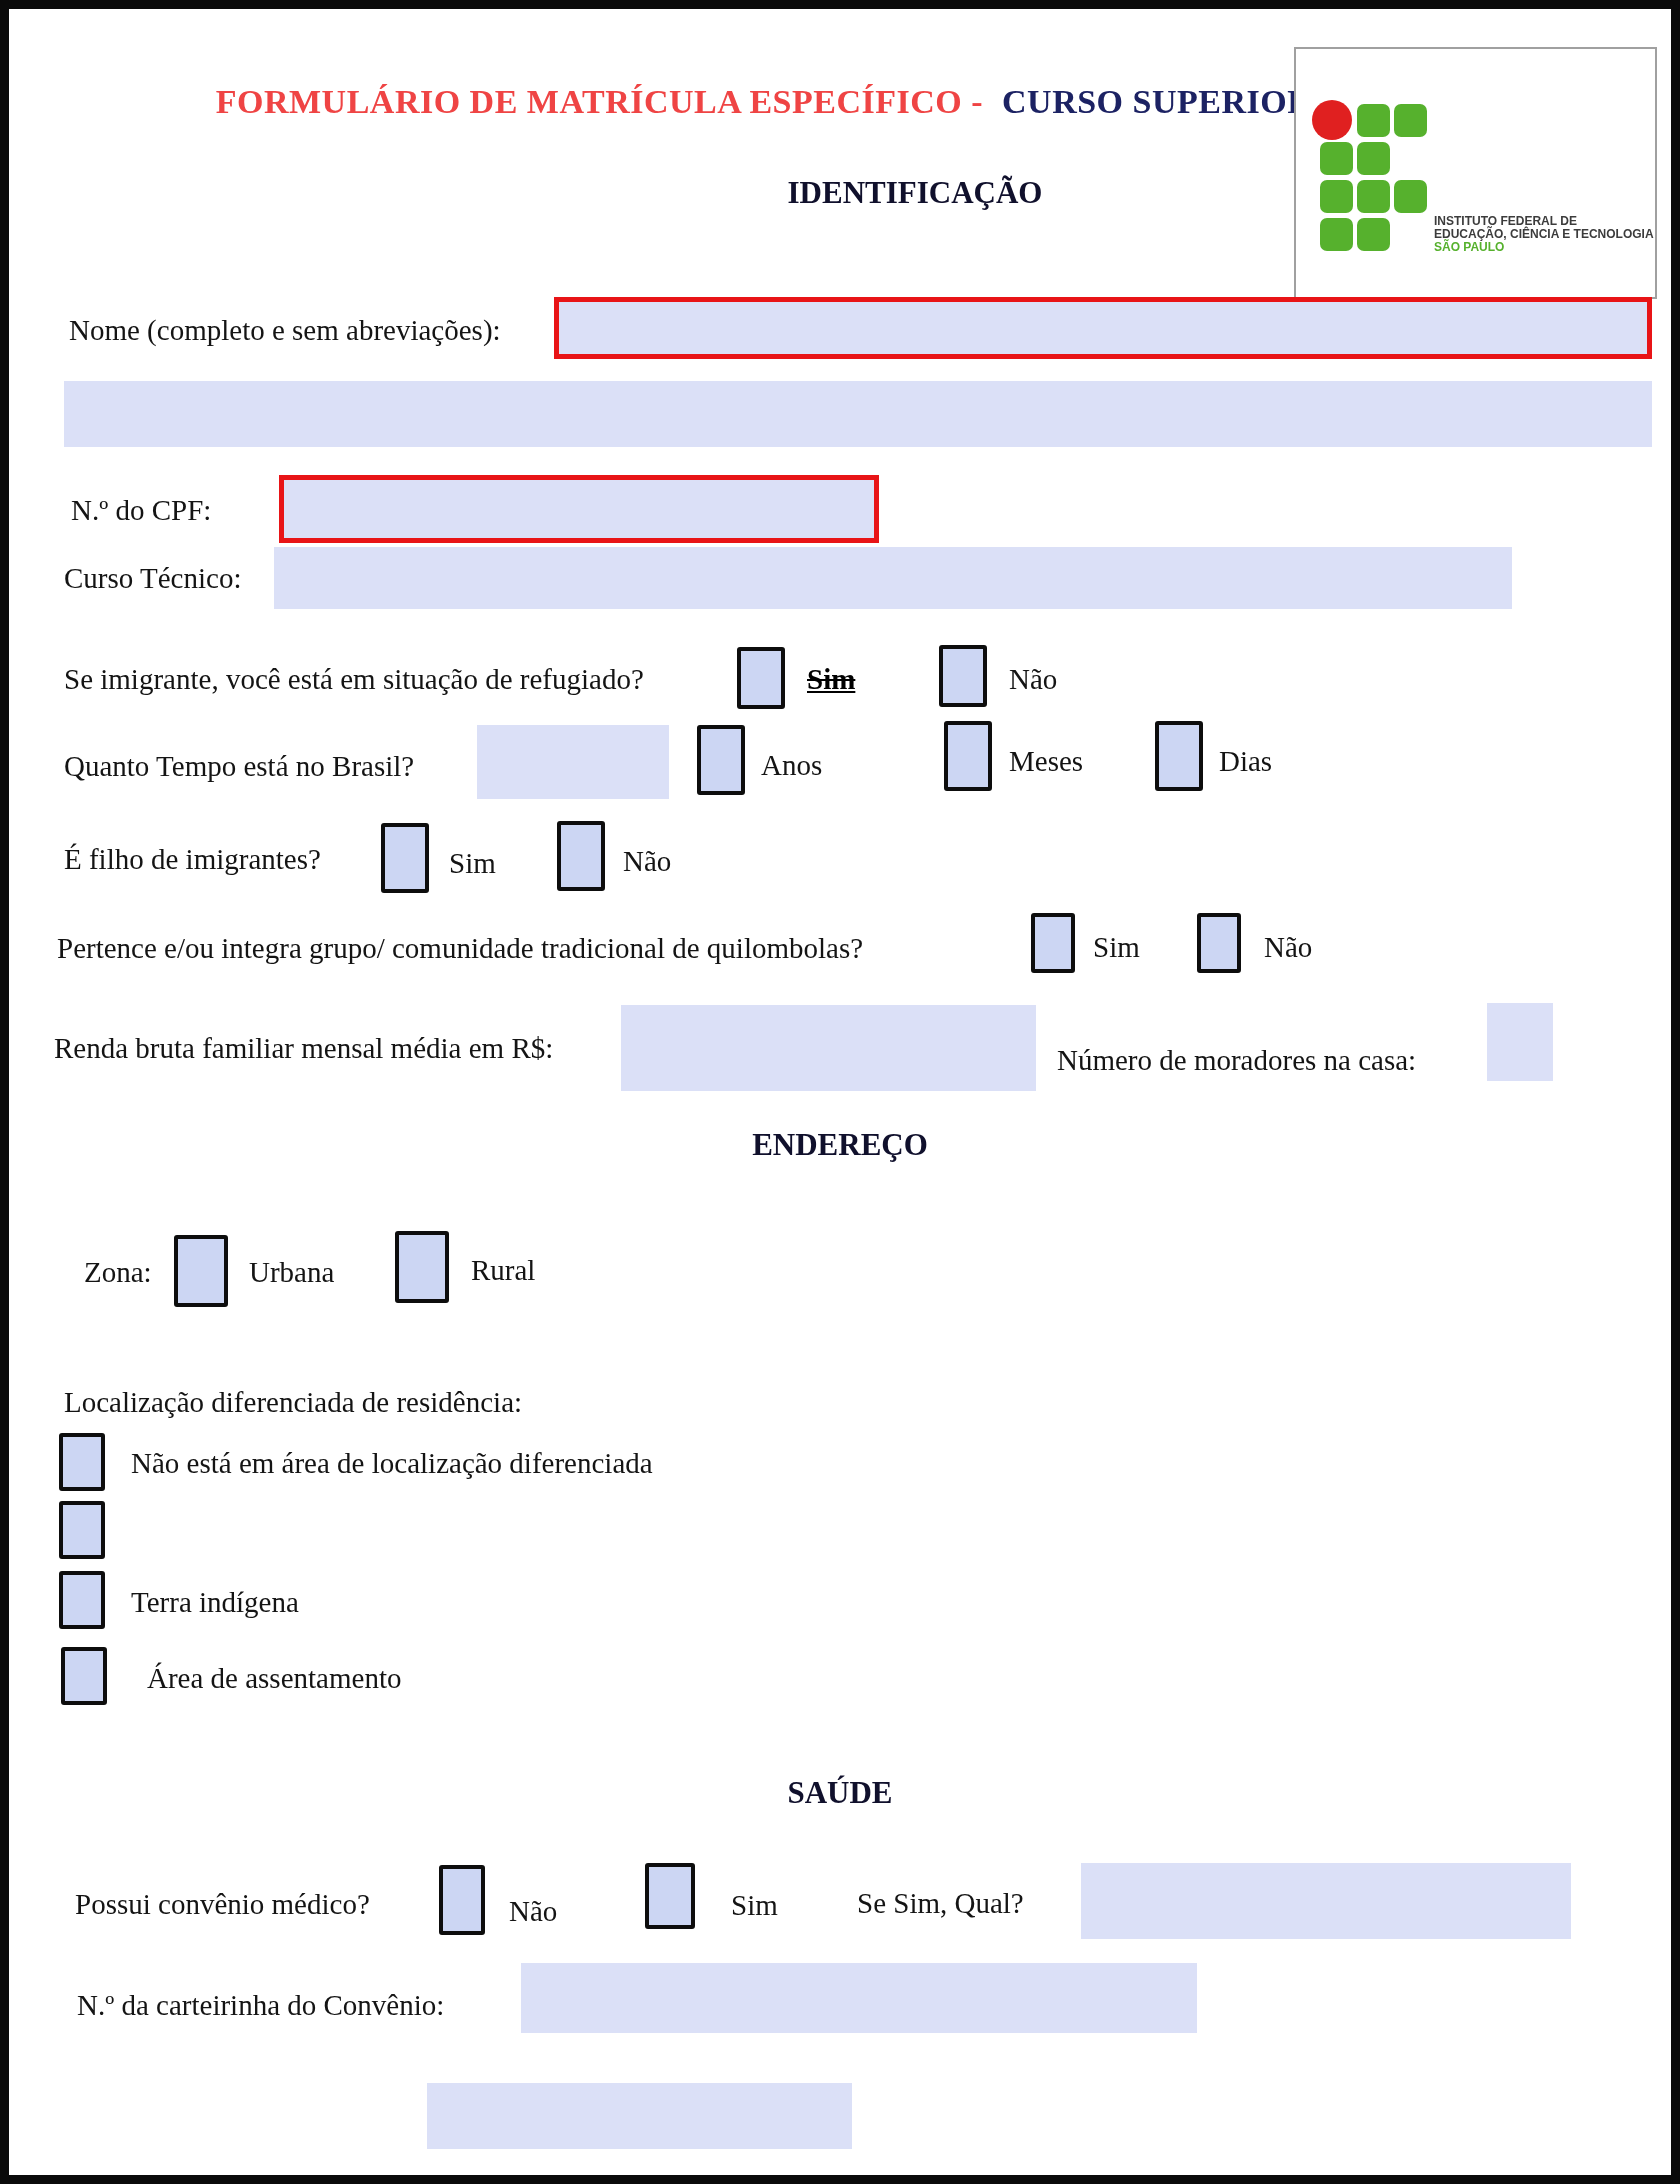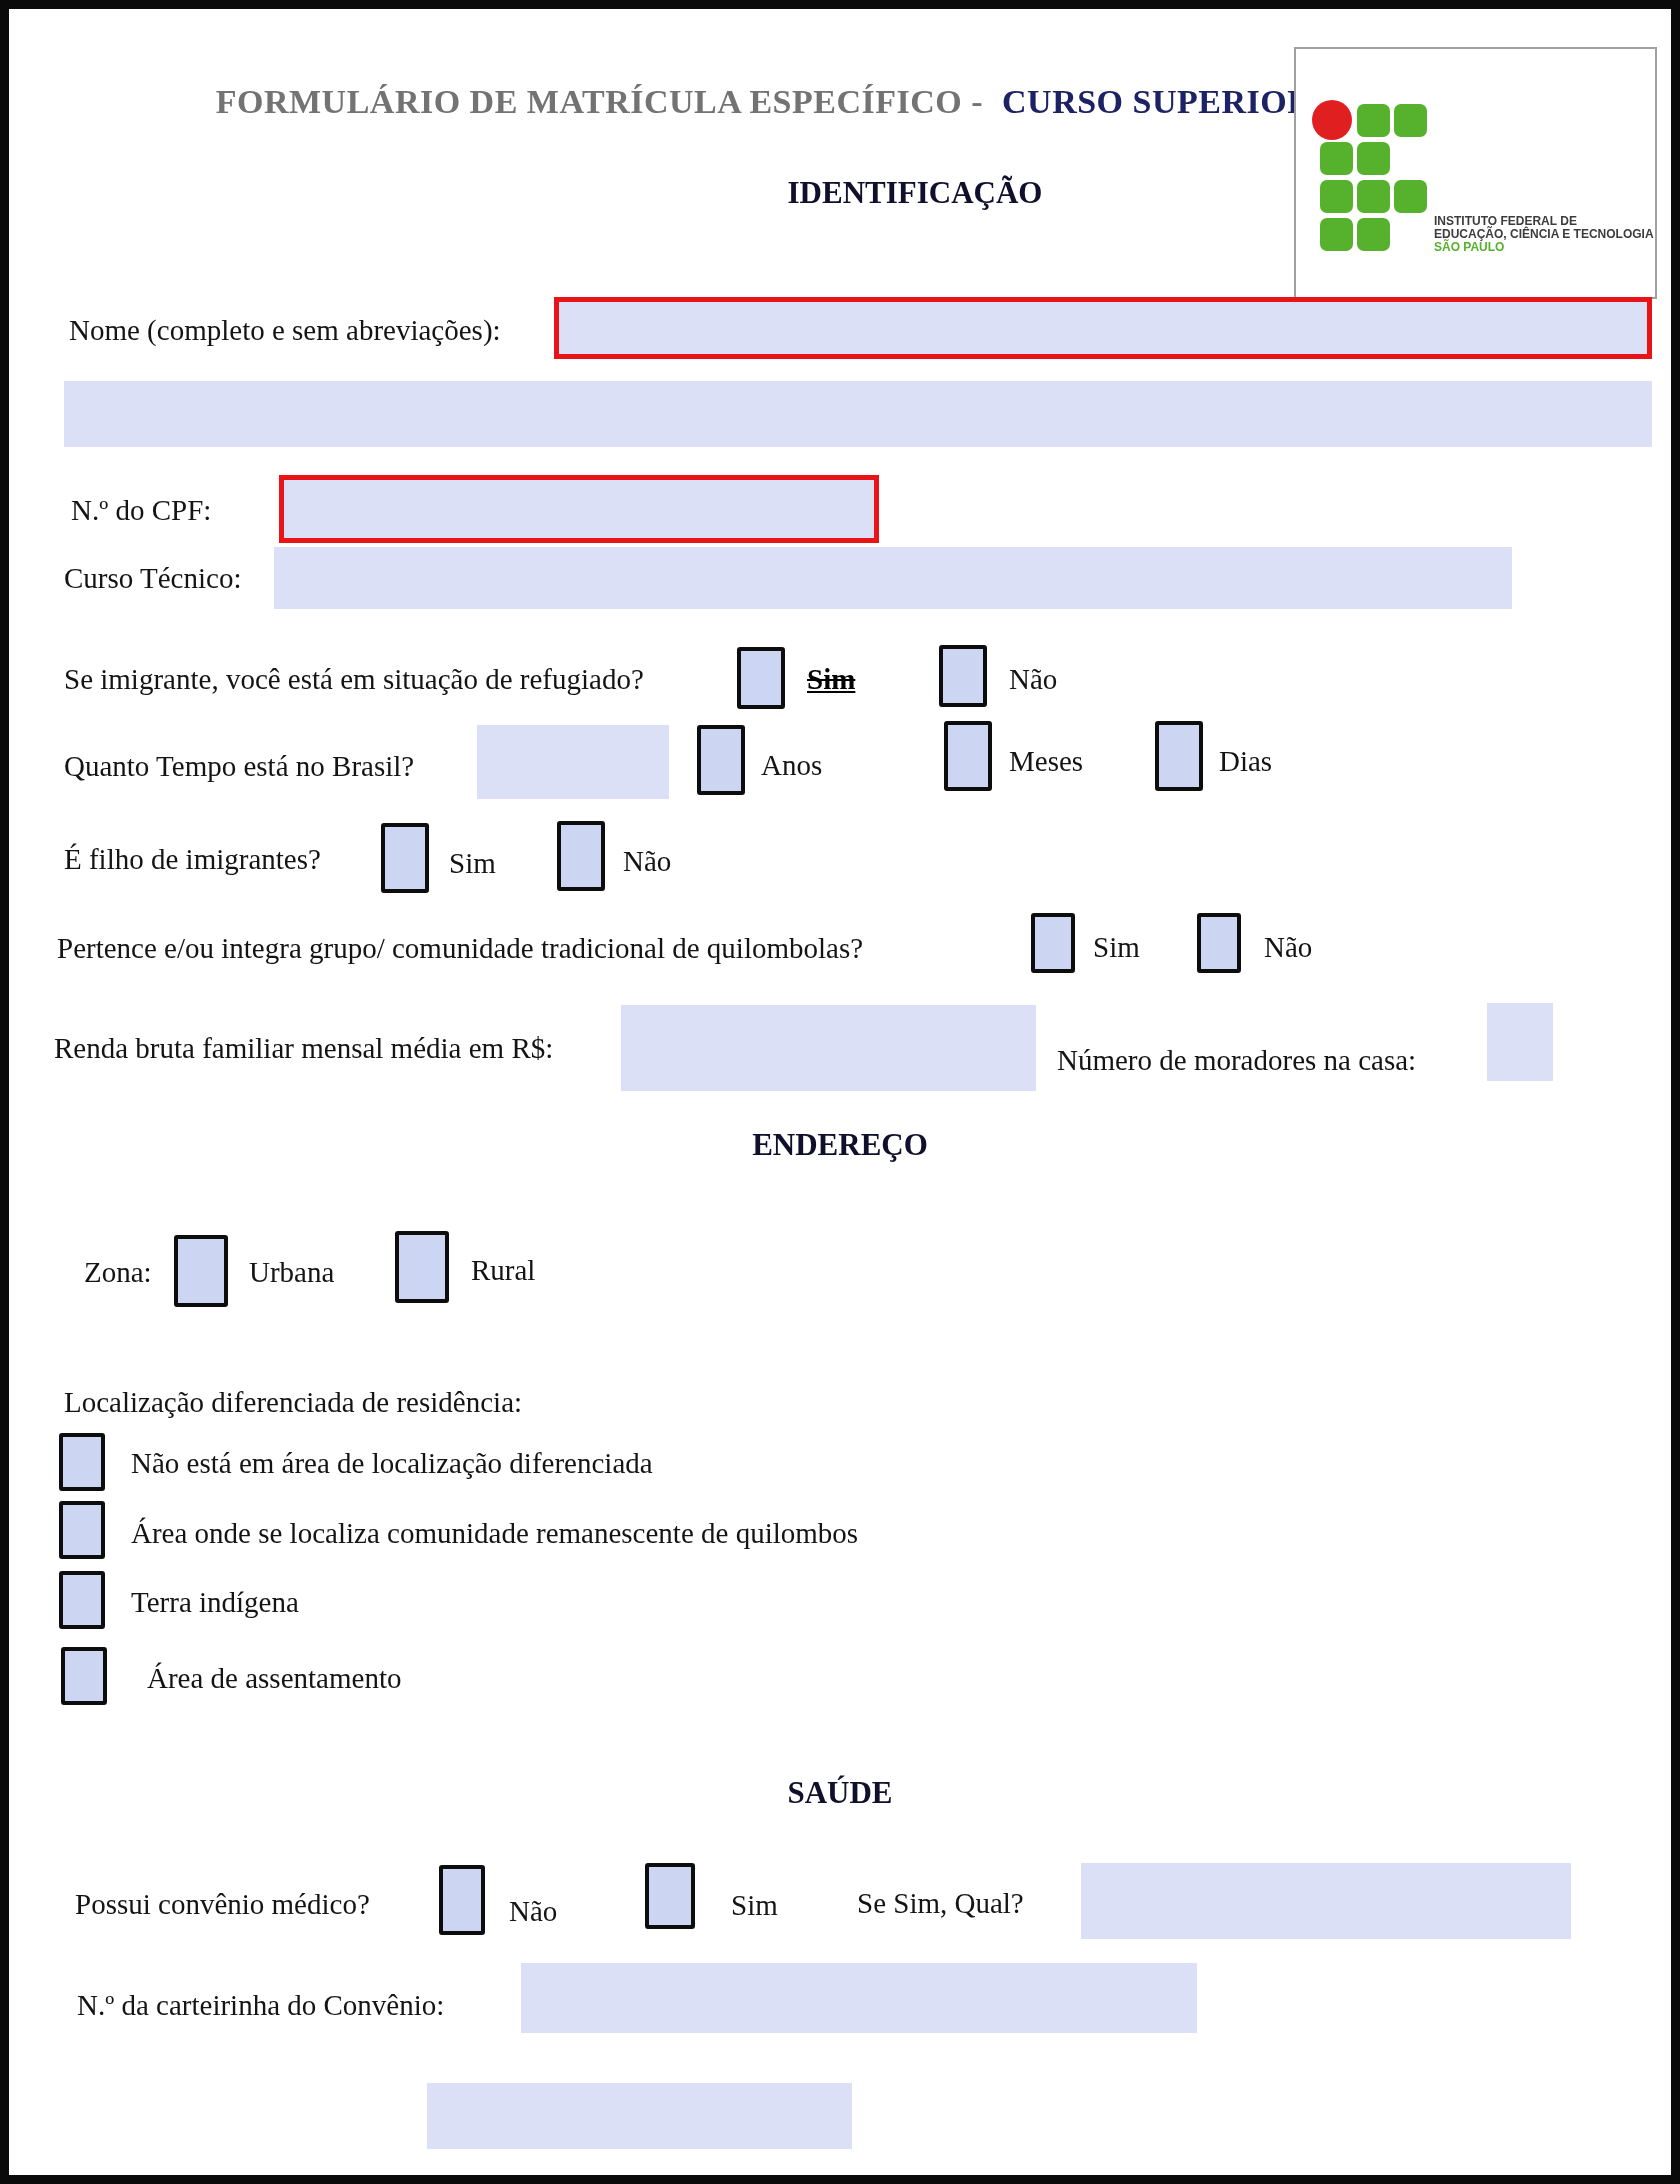--- a/index.html
+++ b/index.html
@@ -18,21 +18,21 @@
     font-size:29px;
     white-space:nowrap;
     display:flex; align-items:center;
     color:#141414;
   }
   .title {
     position:absolute; top:74px; left:0; width:1510px;
     text-align:center; font-weight:bold; font-size:34px;
     letter-spacing:0.5px;
   }
-  .title .t1 { color:#737373; }
+  .title .t1 { color:#ef4444; }
   .title .t2 { color:#1c2263; margin-left:10px; }
   .heading {
     position:absolute; left:0; width:100%;
     text-align:center; font-weight:bold; font-size:31px; color:#10102c;
     box-sizing:border-box;
   }
   .heading.ident { top:166px; padding-left:150px; }
   .heading.ender { top:1118px; }
   .heading.saude { top:1766px; }
   .field {
@@ -151,21 +151,20 @@
   <div class="lbl" style="left:240px; top:1230px; height:66px;">Urbana</div>
   <div class="cb" style="left:386px; top:1222px; width:54px; height:72px;"></div>
   <div class="lbl" style="left:462px; top:1228px; height:66px;">Rural</div>
 
   <div class="lbl" style="left:55px; top:1366px; height:54px;">Localização diferenciada de residência:</div>
 
   <div class="cb" style="left:50px; top:1424px; width:46px; height:58px;"></div>
   <div class="lbl" style="left:122px; top:1428px; height:52px;">Não está em área de localização diferenciada</div>
 
   <div class="cb" style="left:50px; top:1492px; width:46px; height:58px;"></div>
-  <div class="lbl" style="left:122px; top:1496px; height:56px;">Área onde se localiza comunidade remanescente de quilombos</div>
 
   <div class="cb" style="left:50px; top:1562px; width:46px; height:58px;"></div>
   <div class="lbl" style="left:122px; top:1566px; height:54px;">Terra indígena</div>
 
   <div class="cb" style="left:52px; top:1638px; width:46px; height:58px;"></div>
   <div class="lbl" style="left:138px; top:1642px; height:54px;">Área de assentamento</div>
 
   <div class="heading saude">SAÚDE</div>
 
   <div class="lbl" style="left:66px; top:1860px; height:70px;">Possui convênio médico?</div>

